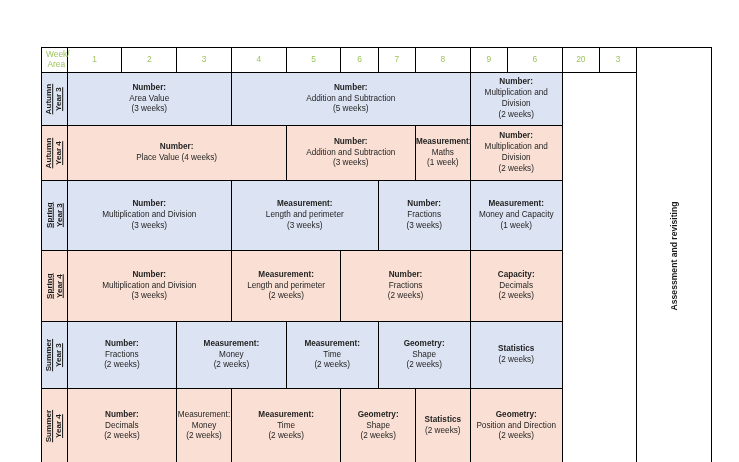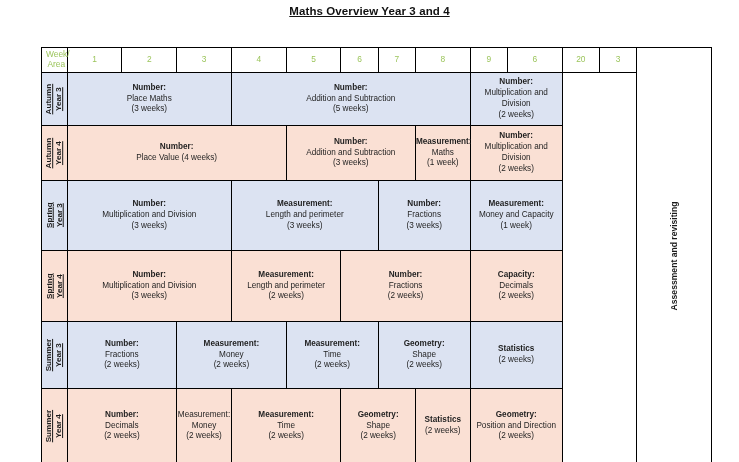--- a/index.html
+++ b/index.html
@@ -135,21 +135,20 @@
   .r-s3 td { height: 69px; }
   .r-s4 td { height: 70px; }
   .r-u3 td { height: 66px; }
   .r-u4 td { height: 74px; }
 </style>
 </head>
 <body>
 
 <div id="page">
 
-  <div class="doc-title">Maths Overview Year 3 and 4</div>
 
   <table class="grid">
     <colgroup id="colgroup-slot">
         <col style="width: 22px;">
         <col style="width: 47px;">
         <col style="width: 47px;">
         <col style="width: 47px;">
         <col style="width: 47px;">
         <col style="width: 47px;">
         <col style="width: 32px;">
@@ -189,21 +188,21 @@
           <td class="rowlab blue">
             <div class="rot-wrap">
               <div class="rot">
                 <span class="season">Autumn</span>
                 <span class="yr">Year 3</span>
               </div>
             </div>
           </td>
           <td class="cell blue" colspan="3">
             <span class="t">Number:</span>
-            <span class="s">Place Maths</span>
+            <span class="s">Area Value</span>
             <span class="w">(3 weeks)</span>
           </td>
           <td class="cell blue" colspan="5">
             <span class="t">Number:</span>
             <span class="s">Addition and Subtraction</span>
             <span class="w">(5 weeks)</span>
           </td>
           <td class="cell blue" colspan="2">
             <span class="t">Number:</span>
             <span class="s">Multiplication and Division</span>

